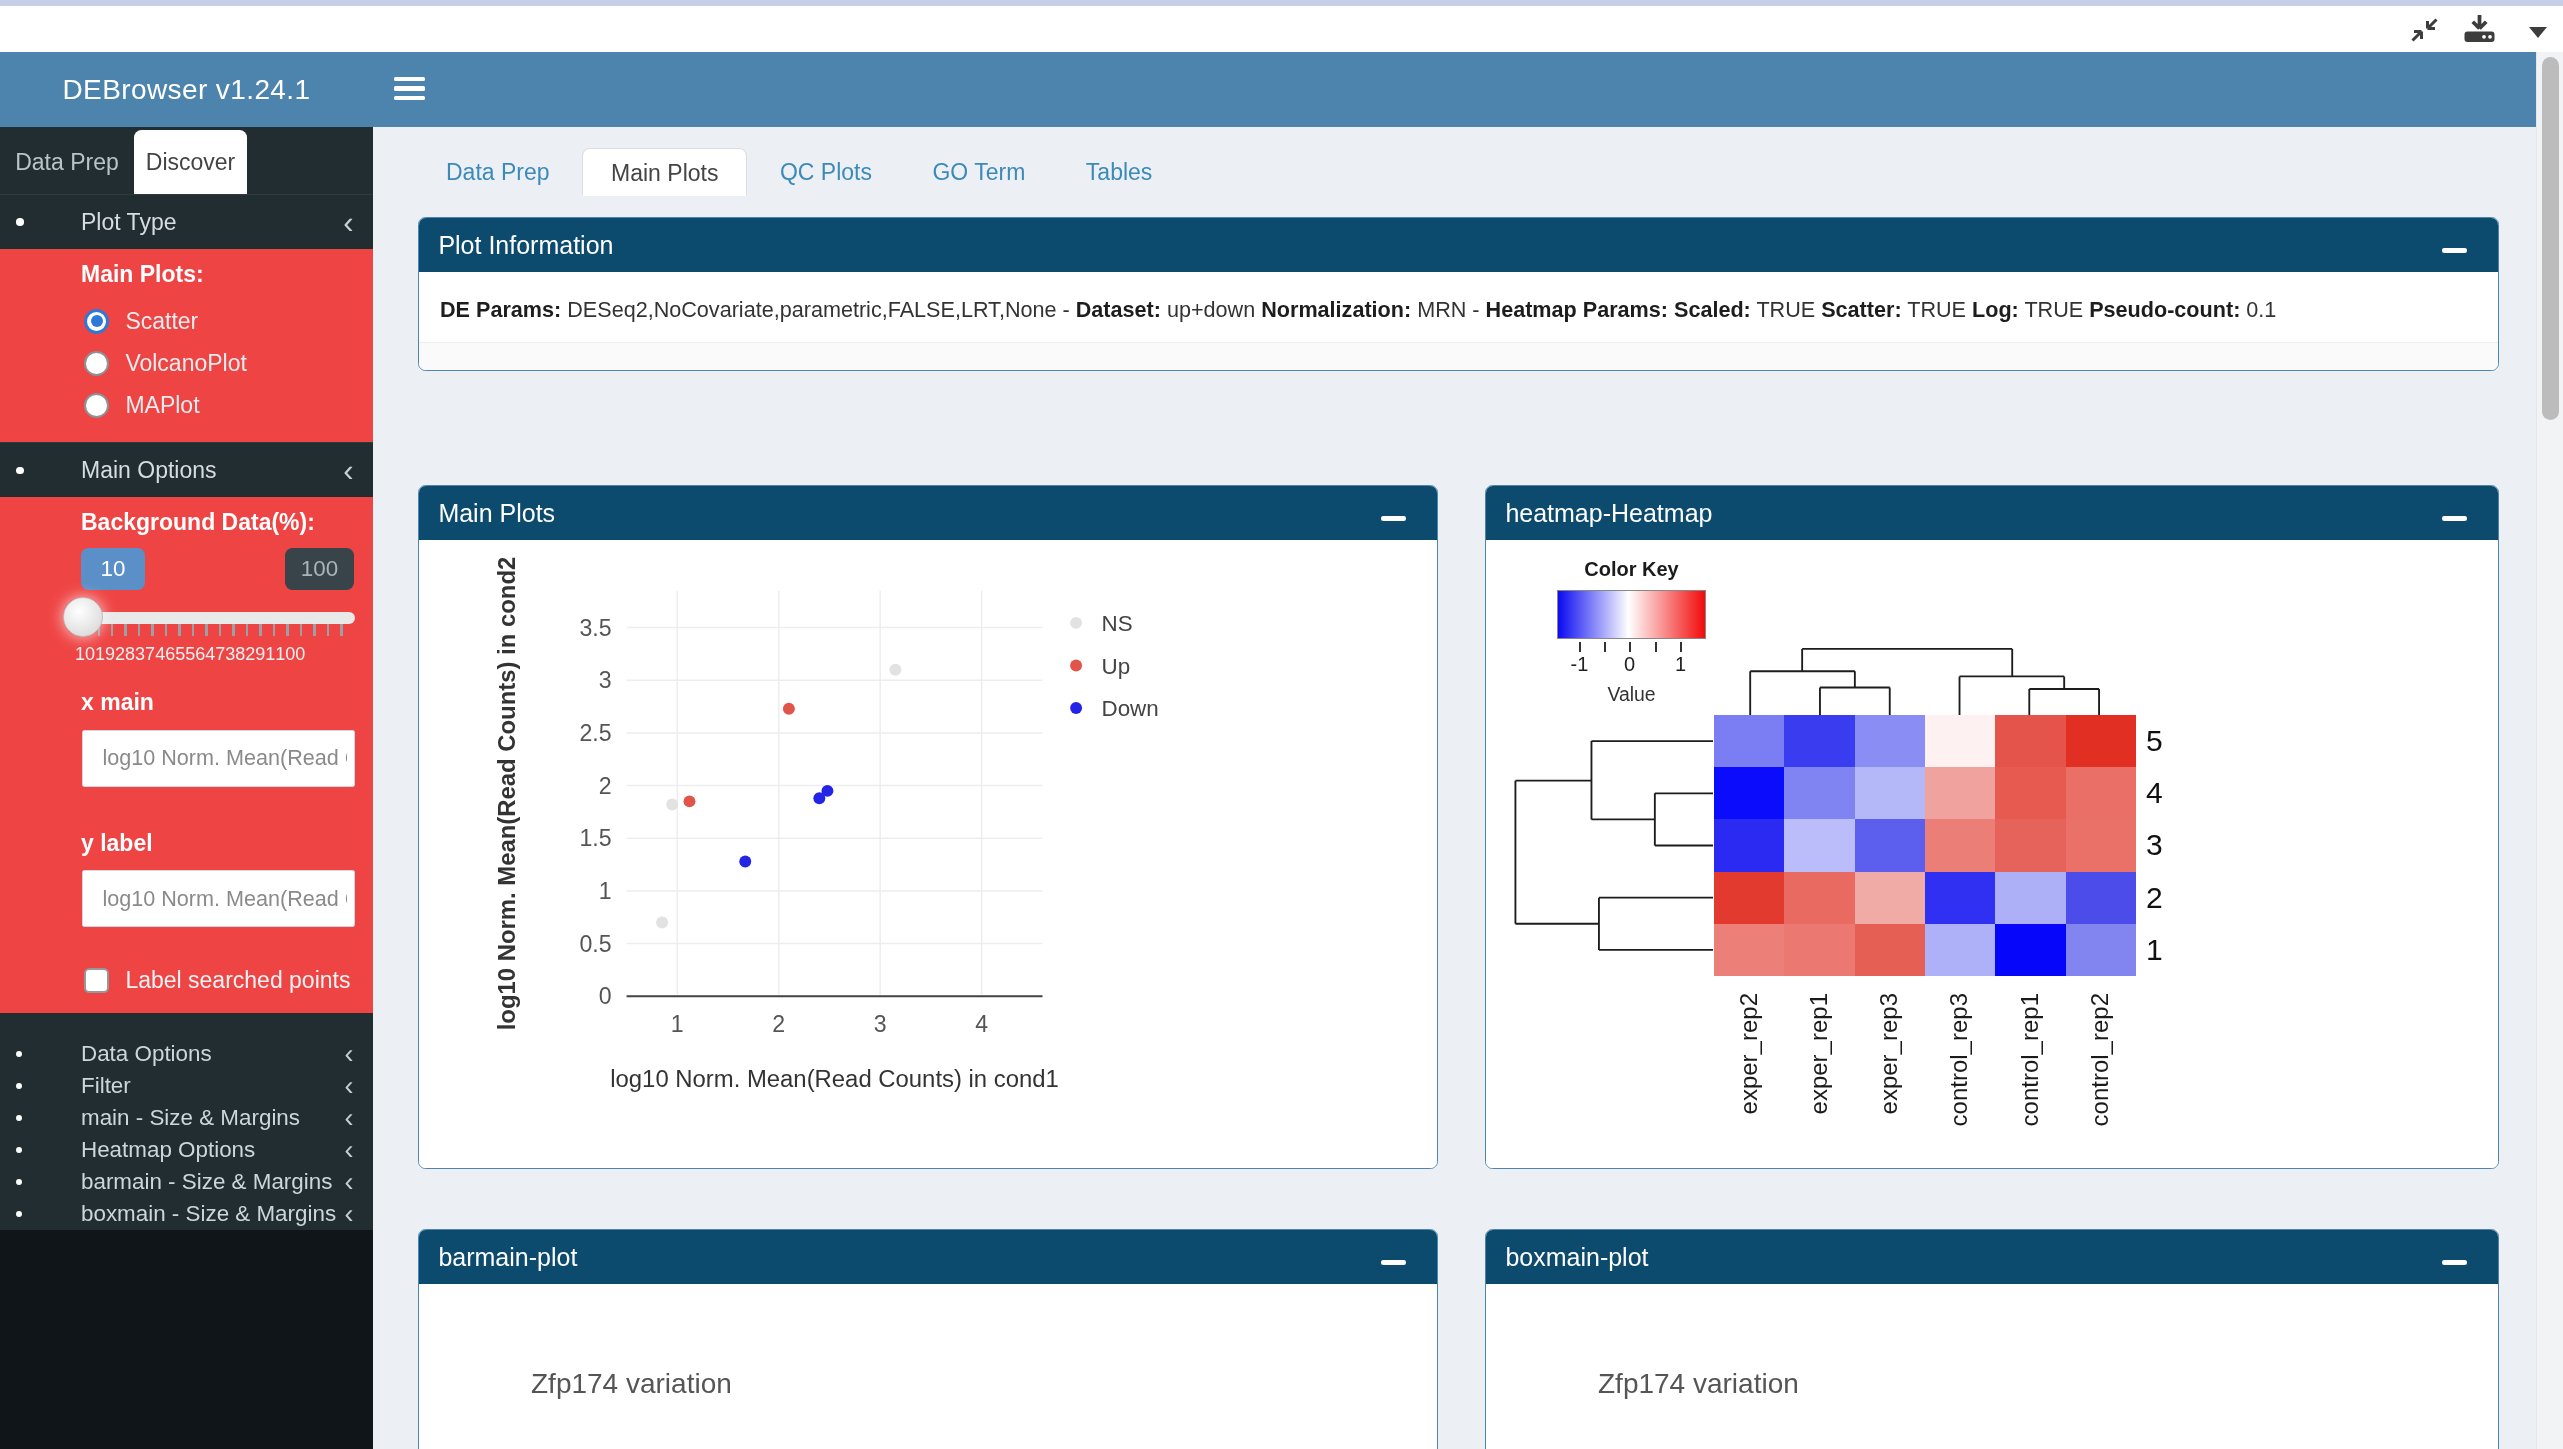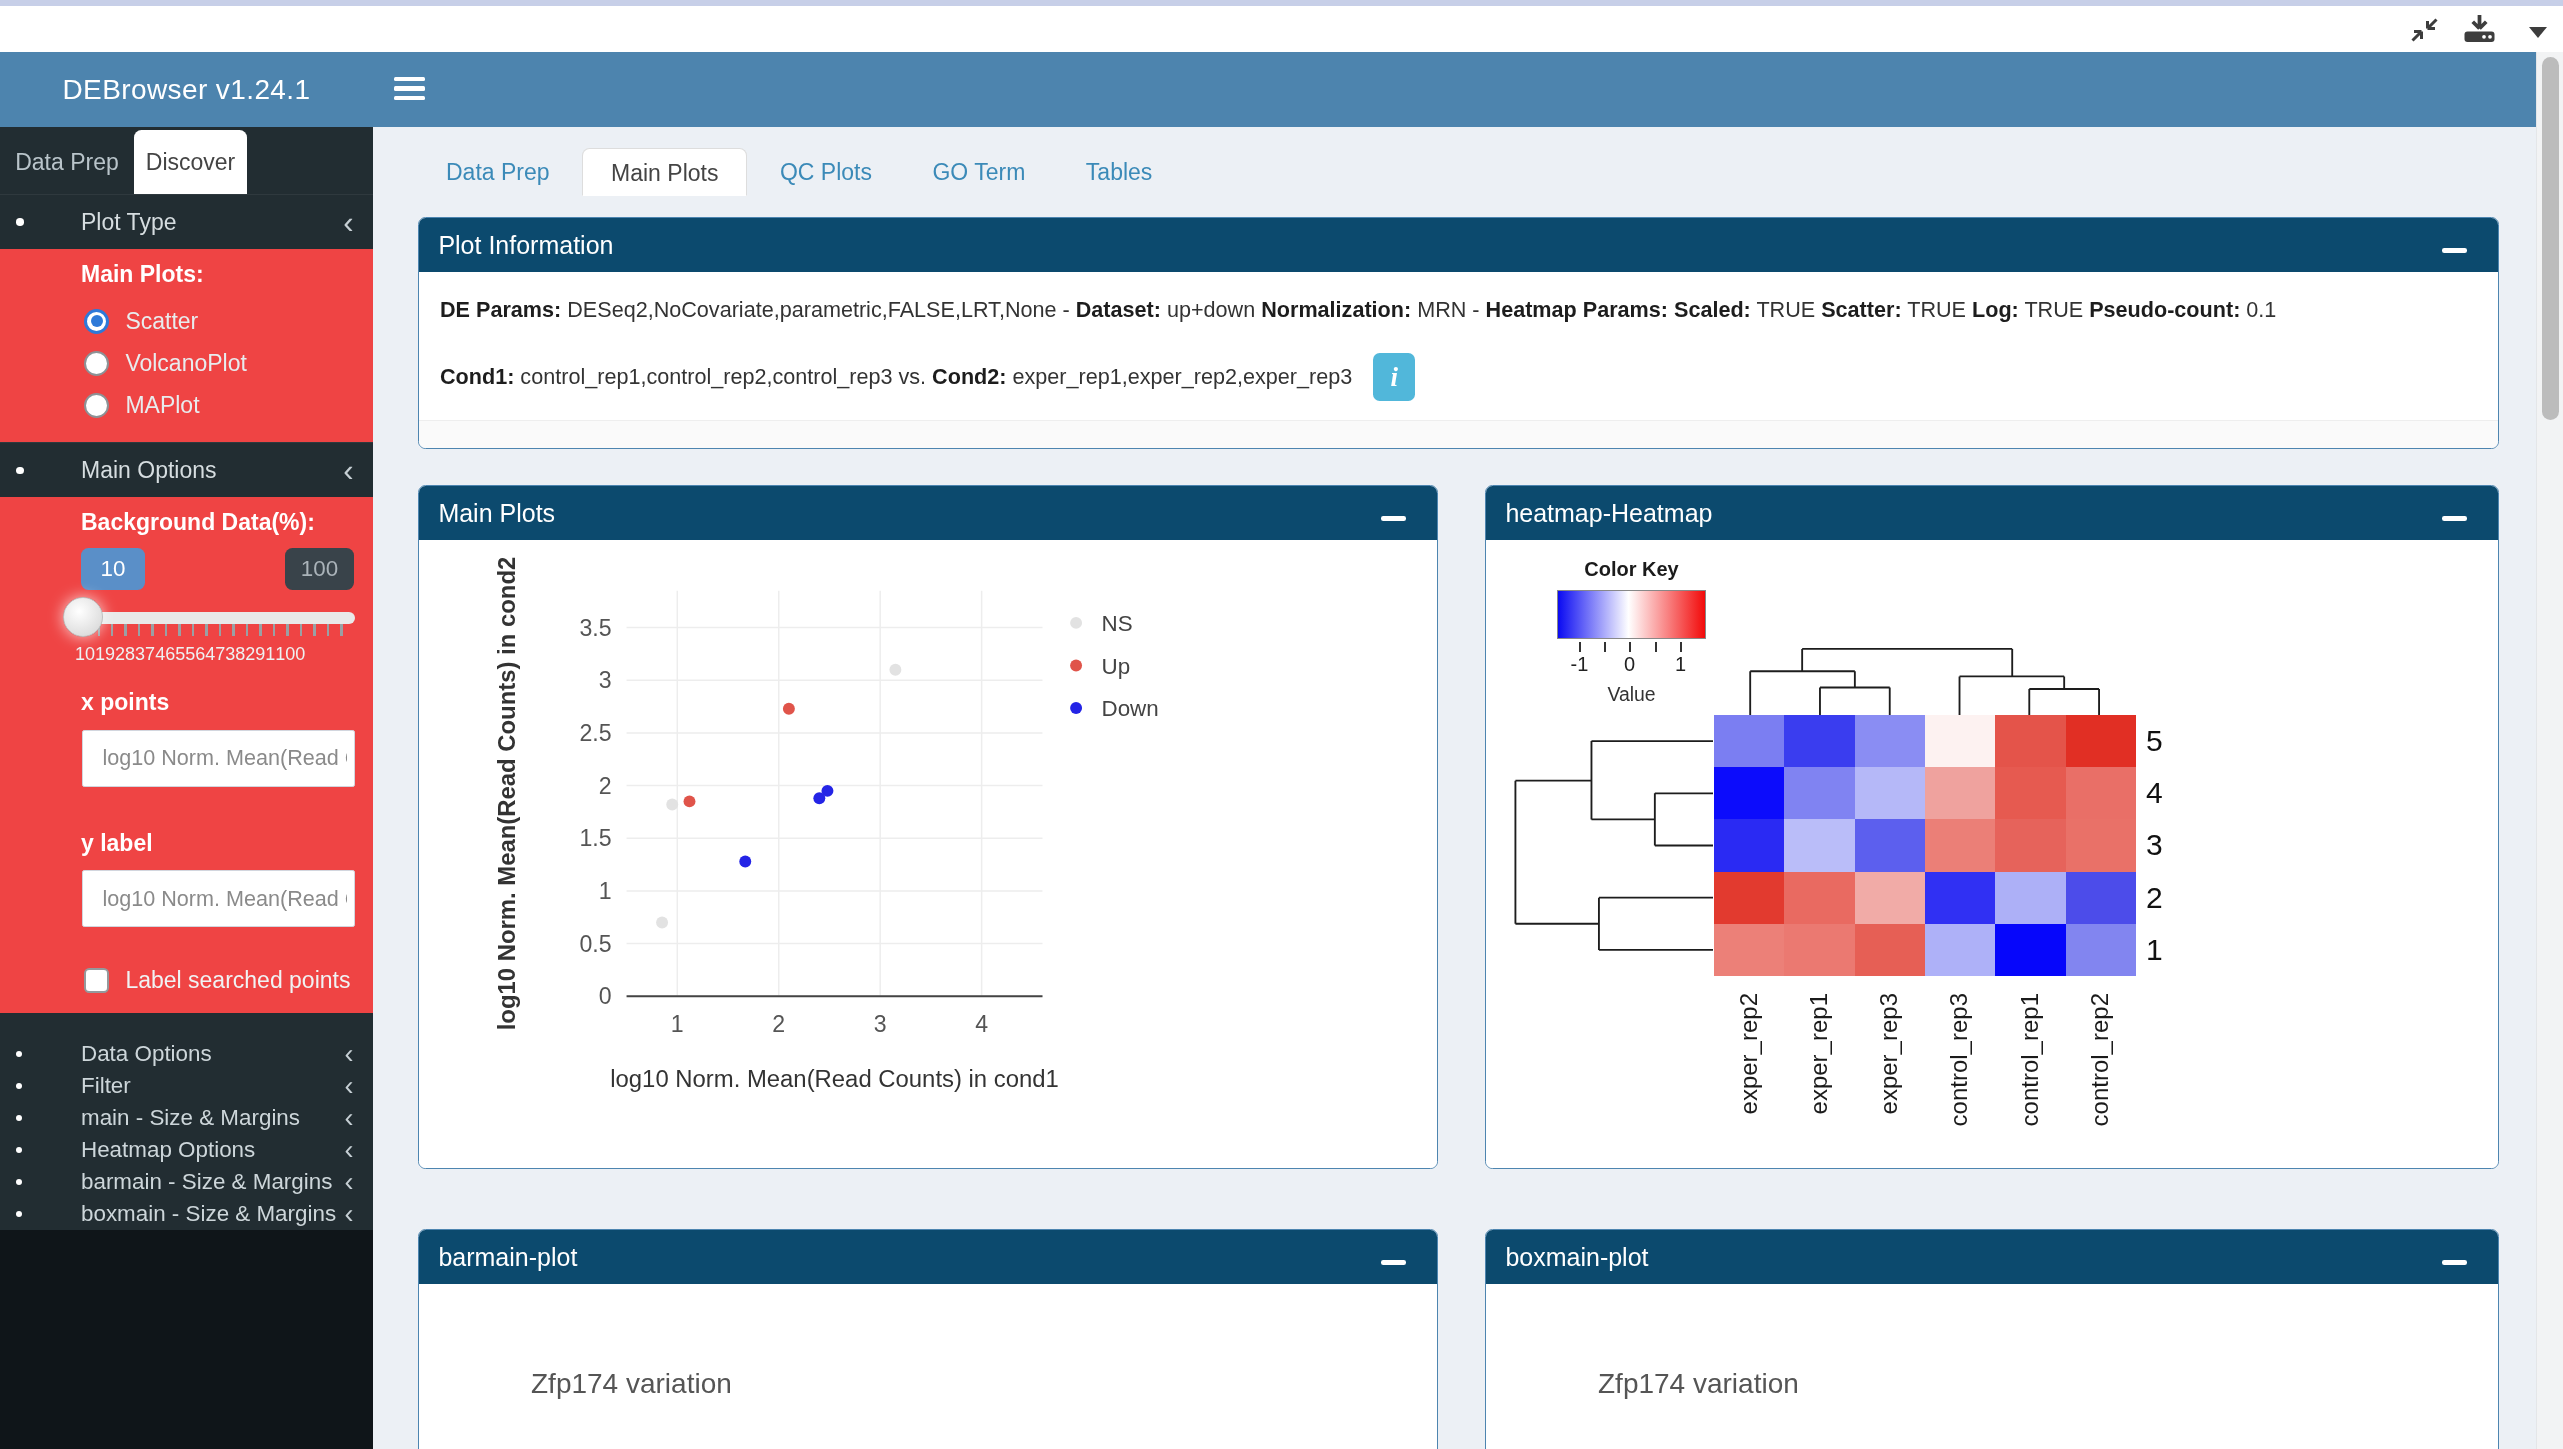--- a/index.html
+++ b/index.html
@@ -211,21 +211,21 @@
             <span class="tick-lbl">46</span>
             <span class="tick-lbl">55</span>
             <span class="tick-lbl">64</span>
             <span class="tick-lbl">73</span>
             <span class="tick-lbl">82</span>
             <span class="tick-lbl">91</span>
             <span class="tick-lbl">100</span>
           </div>
       </div>
 
-      <div class="input-label">x points</div>
+      <div class="input-label">x main</div>
       <input class="side-input" value="log10 Norm. Mean(Read Co" style="">
 
       <div class="input-label" style="margin-top:43px;">y label</div>
       <input class="side-input" value="log10 Norm. Mean(Read Co" style="">
 
       <div class="check-row">
         <span class="checkbox"></span>
         <span class="lbl">Label searched points</span>
       </div>
     </div>
@@ -269,24 +269,20 @@
       <div class="ctab">Tables</div>
     </div>
 
     <div class="panel" id="panel-info">
       <div class="panel-header">
         <span>Plot Information</span>
         <div class="collapse-btn"></div>
       </div>
       <div class="panel-body">
         <div class="info-line"><b>DE Params:</b> DESeq2,NoCovariate,parametric,FALSE,LRT,None - <b>Dataset:</b> up+down <b>Normalization:</b> MRN - <b>Heatmap Params:</b> <b>Scaled:</b> TRUE <b>Scatter:</b> TRUE <b>Log:</b> TRUE <b>Pseudo-count:</b> 0.1</div>
-        <div class="info-line" id="info-line2">
-          <span><b>Cond1:</b> control_rep1,control_rep2,control_rep3 vs. <b>Cond2:</b> exper_rep1,exper_rep2,exper_rep3</span>
-          <span class="info-btn">i</span>
-        </div>
       </div>
       <div class="panel-footer"></div>
     </div>
 
     <div class="panel" id="panel-main">
       <div class="panel-header">
         <span>Main Plots</span>
         <div class="collapse-btn"></div>
       </div>
       <div class="panel-body" style="height:629px;">

